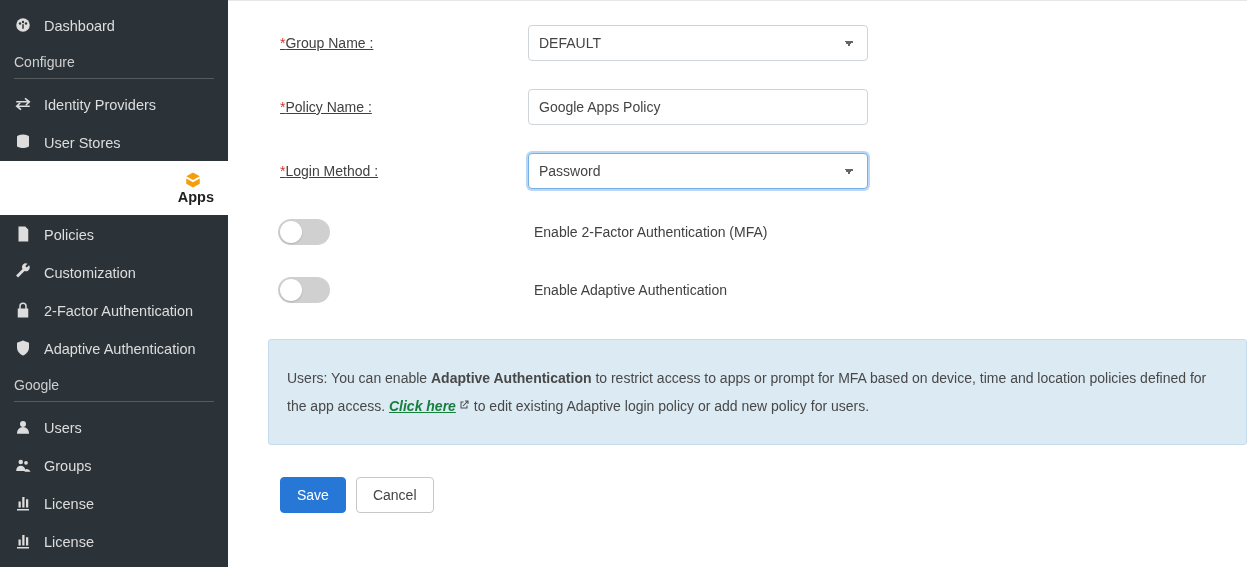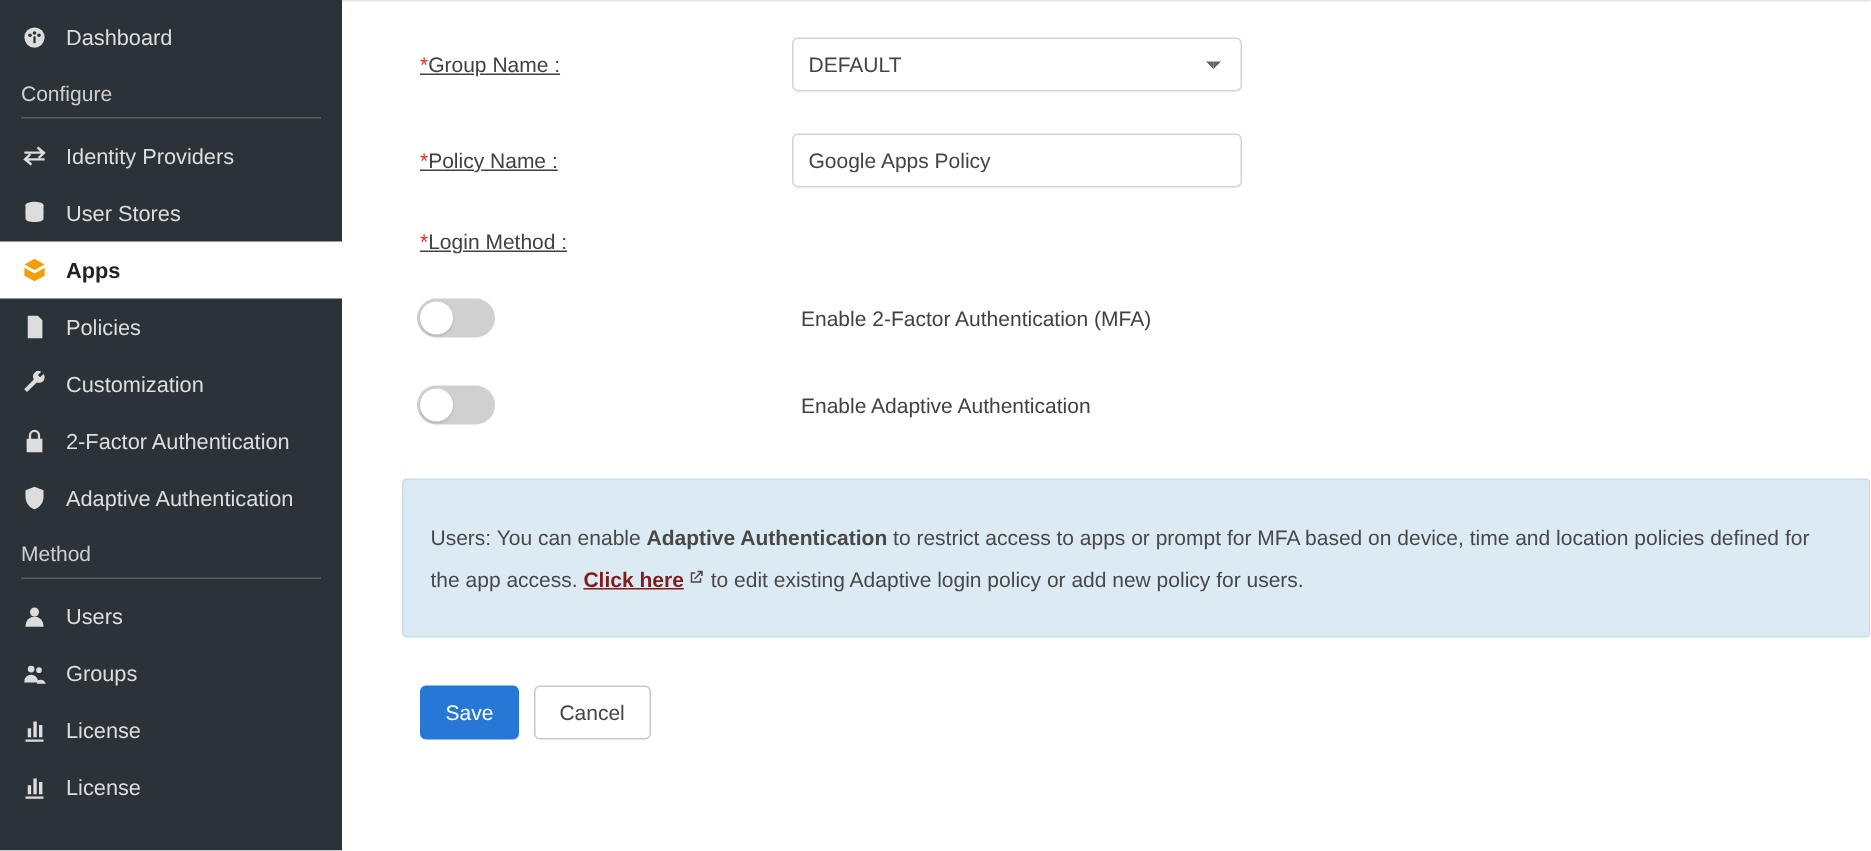--- a/index.html
+++ b/index.html
@@ -1,40 +1,40 @@
 <!DOCTYPE html>
 <html><head>
   <meta charset="utf-8">
   <style>
     * { margin: 0; padding: 0; box-sizing: border-box; }
     body { font-family: -apple-system, BlinkMacSystemFont, "Segoe UI", Arial, sans-serif; font-size: 14px; color: #333; background: #fff; }
     .layout { display: flex; min-height: 567px; width: 1247px; }
     .sidebar { width: 228px; background: #2c3338; color: #e6e6e6; flex-shrink: 0; padding-top: 6px; }
     .sidebar-item { display: flex; align-items: flex-end; padding: 10px 14px; cursor: pointer; font-size: 14.5px; color: #ddd; }
     .sidebar-item .icon { width: 18px; height: 18px; display: inline-flex; align-items: center; justify-content: center; margin-right: 12px; fill: currentColor; }
-    .sidebar-item.active { background: #fff; color: #222; font-weight: 600; }
+    .sidebar-item.active { background: #fff; color: #222; font-weight: 600; flex-direction: column; }
     .sidebar-item.active .icon.cube { color: #f59e0b; }
     .sidebar-section { padding: 10px 14px 4px; font-size: 14px; color: #cfcfcf; }
     .sidebar hr { border: none; border-top: 1px solid rgba(255,255,255,0.20); margin: 4px 14px 6px; }
 
     .main { flex: 1; padding: 10px 0 18px 0; border-top: 1px solid #e6e6e6; overflow: auto; }
     .page-title { padding: 24px 0 14px 52px; font-size: 20px; letter-spacing: 1px; color: #454545; }
     .form-row { display: flex; align-items: center; padding: 14px 0 14px 52px; }
     .form-label { width: 248px; font-size: 14px; color: #414141; text-decoration: underline; }
     .req { color: #d93025; }
-    .control { width: 300px; }
+    .control { width: 340px; }
     select, input[type="text"] { width: 100%; height: 36px; border: 1px solid #cfd4da; border-radius: 4px; padding: 0 10px; font-size: 14px; color: #444; background: #fff; }
     select { appearance: none; background-image: linear-gradient(45deg, transparent 50%, #666 50%), linear-gradient(135deg, #666 50%, transparent 50%); background-position: calc(100% - 18px) 15px, calc(100% - 13px) 15px; background-size: 5px 5px, 5px 5px; background-repeat: no-repeat; }
     .focus-ring { box-shadow: 0 0 0 2px rgba(60,140,230,0.35); border-color: #76aee6; }
     .toggle-row { display: flex; align-items: center; padding: 16px 0 16px 50px; }
     .toggle { width: 52px; height: 26px; border-radius: 26px; background: #d0d0d0; position: relative; cursor: pointer; flex-shrink: 0; }
     .toggle::after { content: ""; position: absolute; width: 22px; height: 22px; border-radius: 50%; background: #fff; top: 2px; left: 2px; box-shadow: 0 1px 2px rgba(0,0,0,0.15); }
     .toggle-label { margin-left: 204px; color: #414141; font-size: 14px; }
     .note-box { margin: 20px 0 0 40px; background: #dceaf4; border: 1px solid #c5dcee; border-radius: 3px; padding: 24px 18px; font-size: 14px; color: #484848; line-height: 2; }
-    .note-box .link { color: #7f1d1d; text-decoration: underline; font-weight: 600; cursor: pointer; }
+    .note-box .link { color: #15803d; text-decoration: underline; font-style: italic; font-weight: 600; cursor: pointer; }
     .note-box .strong { font-weight: 700; }
     .ext-icon { width: 12px; height: 12px; display: inline-block; vertical-align: baseline; margin-left: 2px; fill: #3a82d8; }
     .button-row { display: flex; gap: 10px; padding: 32px 0 0 52px; }
     .btn { height: 36px; border-radius: 4px; padding: 0 16px; font-size: 14px; cursor: pointer; border: 1px solid #c7c7c7; background: #fff; color: #444; }
     .btn.primary { background: #2778d6; border-color: #2778d6; color: #fff; }
   </style>
 </head>
 <body>
 
 <div class="layout">
@@ -106,21 +106,21 @@
       <span>2-Factor Authentication</span>
     </div>
     <div class="sidebar-item">
       <span class="icon">
         <svg viewBox="0 0 24 24">
             <path d="M12 2l8 3v6c0 5-3.4 9.4-8 11-4.6-1.6-8-6-8-11V5l8-3z" fill="currentColor"></path>
           </svg>
       </span>
       <span>Adaptive Authentication</span>
     </div>
-    <div class="sidebar-section">Method</div>
+    <div class="sidebar-section">Google</div>
     <hr>
     <div class="sidebar-item">
       <span class="icon">
         <svg viewBox="0 0 24 24">
             <circle cx="12" cy="8" r="4" fill="currentColor"></circle>
             <path d="M4 20a8 8 0 0 1 16 0v1H4v-1z" fill="currentColor"></path>
           </svg>
       </span>
       <span>Users</span>
     </div>
@@ -165,20 +165,25 @@
 
     <div class="form-row">
       <label class="form-label"><span class="req">*</span><span>Policy Name :</span></label>
       <div class="control">
         <input type="text" value="Google Apps Policy" style="">
       </div>
     </div>
 
     <div class="form-row">
       <label class="form-label"><span class="req">*</span><span>Login Method :</span></label>
+      <div class="control">
+        <select class="focus-ring">
+          <option>Password</option>
+        </select>
+      </div>
     </div>
 
     <div class="toggle-row">
       <div class="toggle"></div>
       <span class="toggle-label">Enable 2-Factor Authentication (MFA)</span>
     </div>
 
     <div class="toggle-row">
       <div class="toggle"></div>
       <span class="toggle-label">Enable Adaptive Authentication</span>

